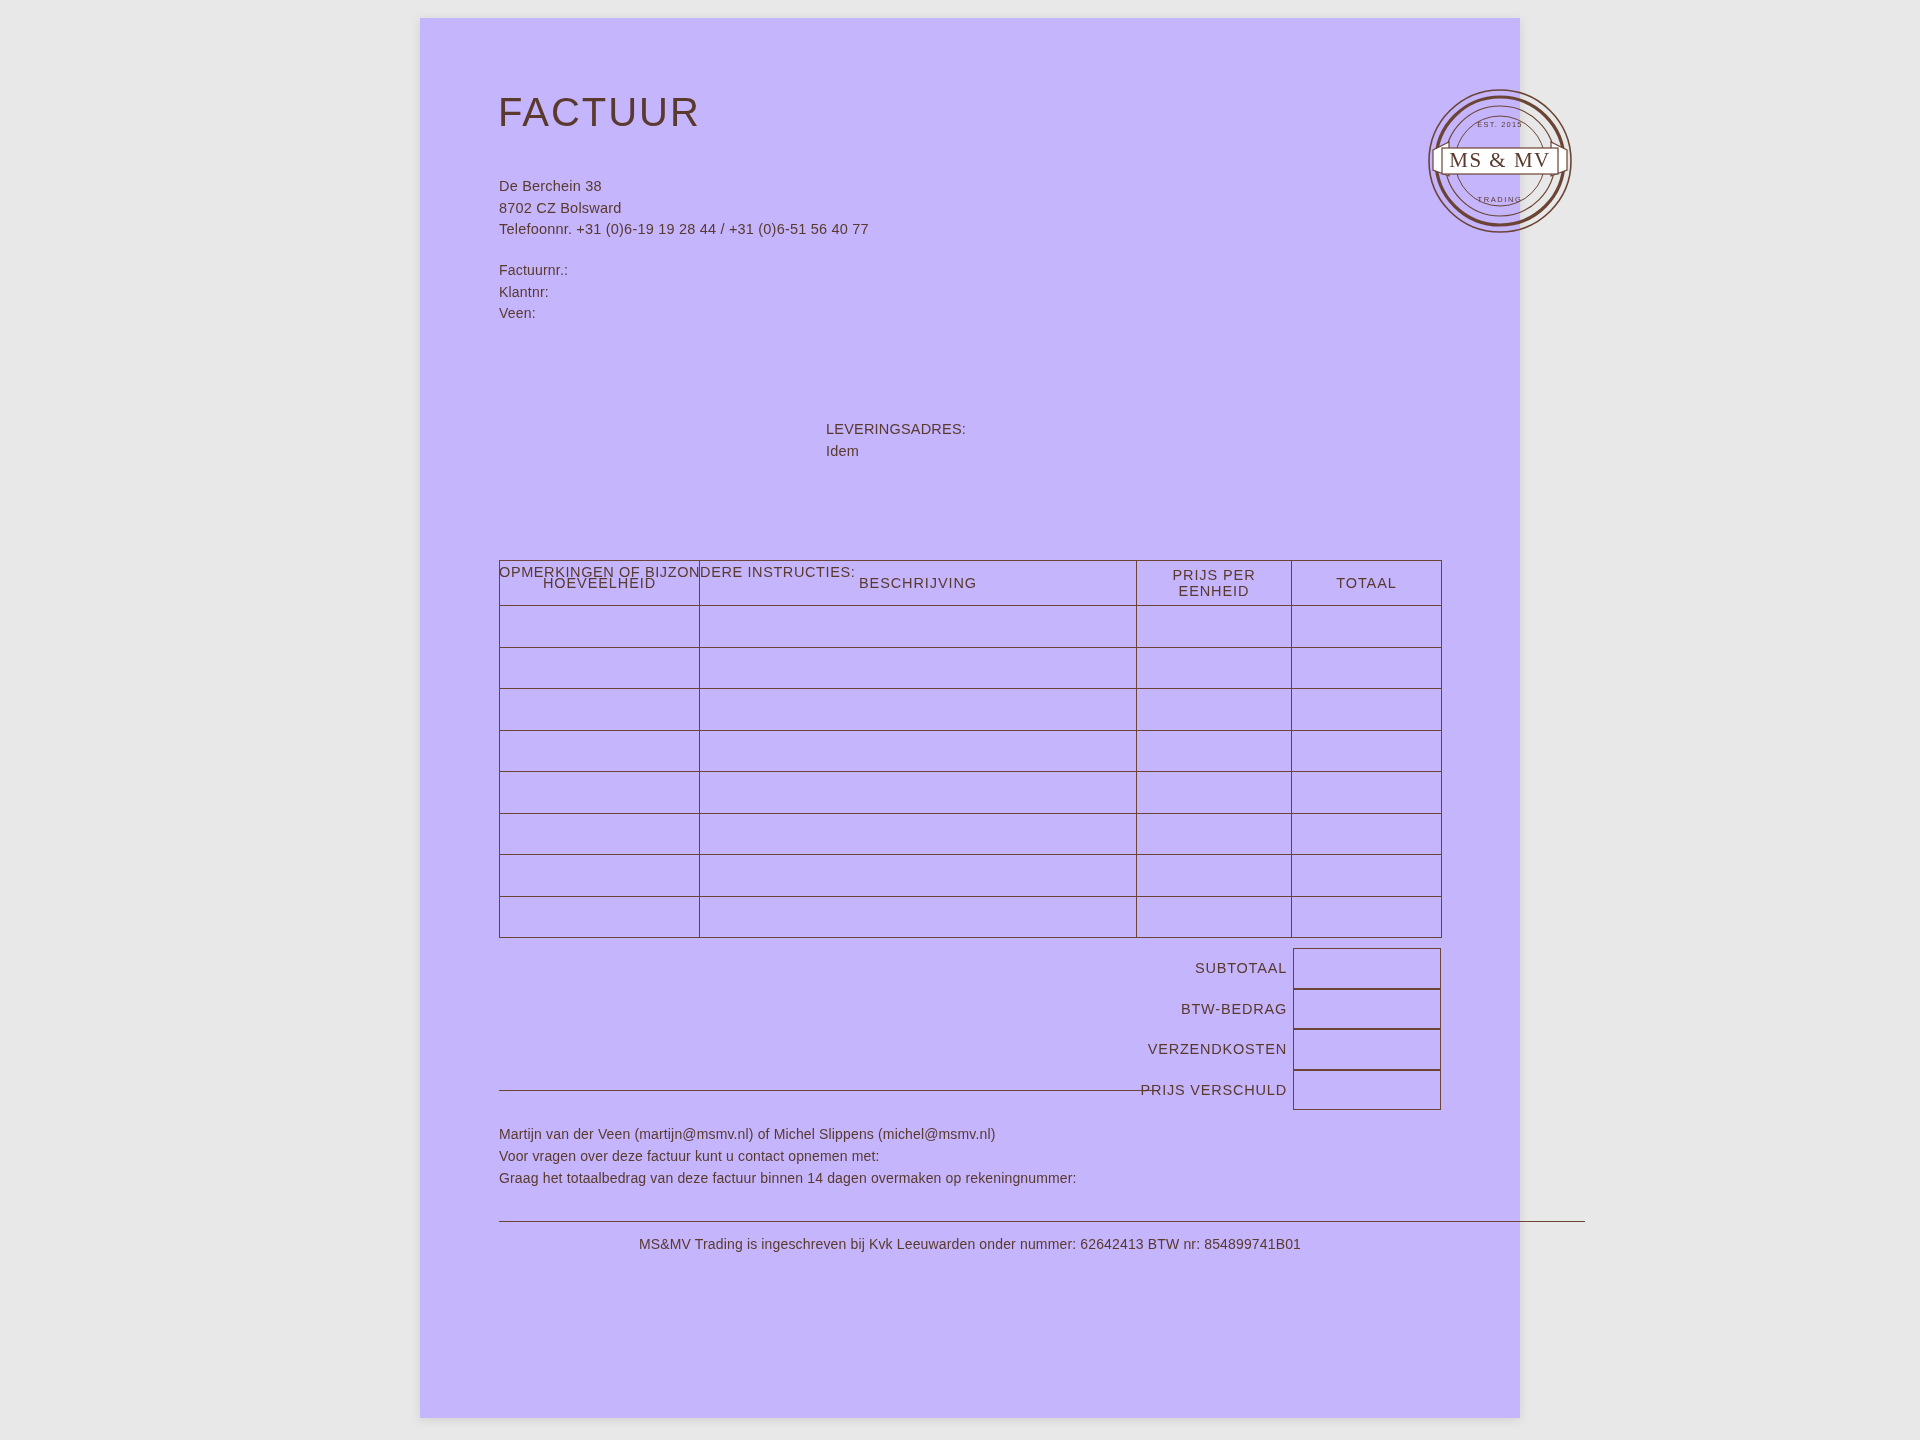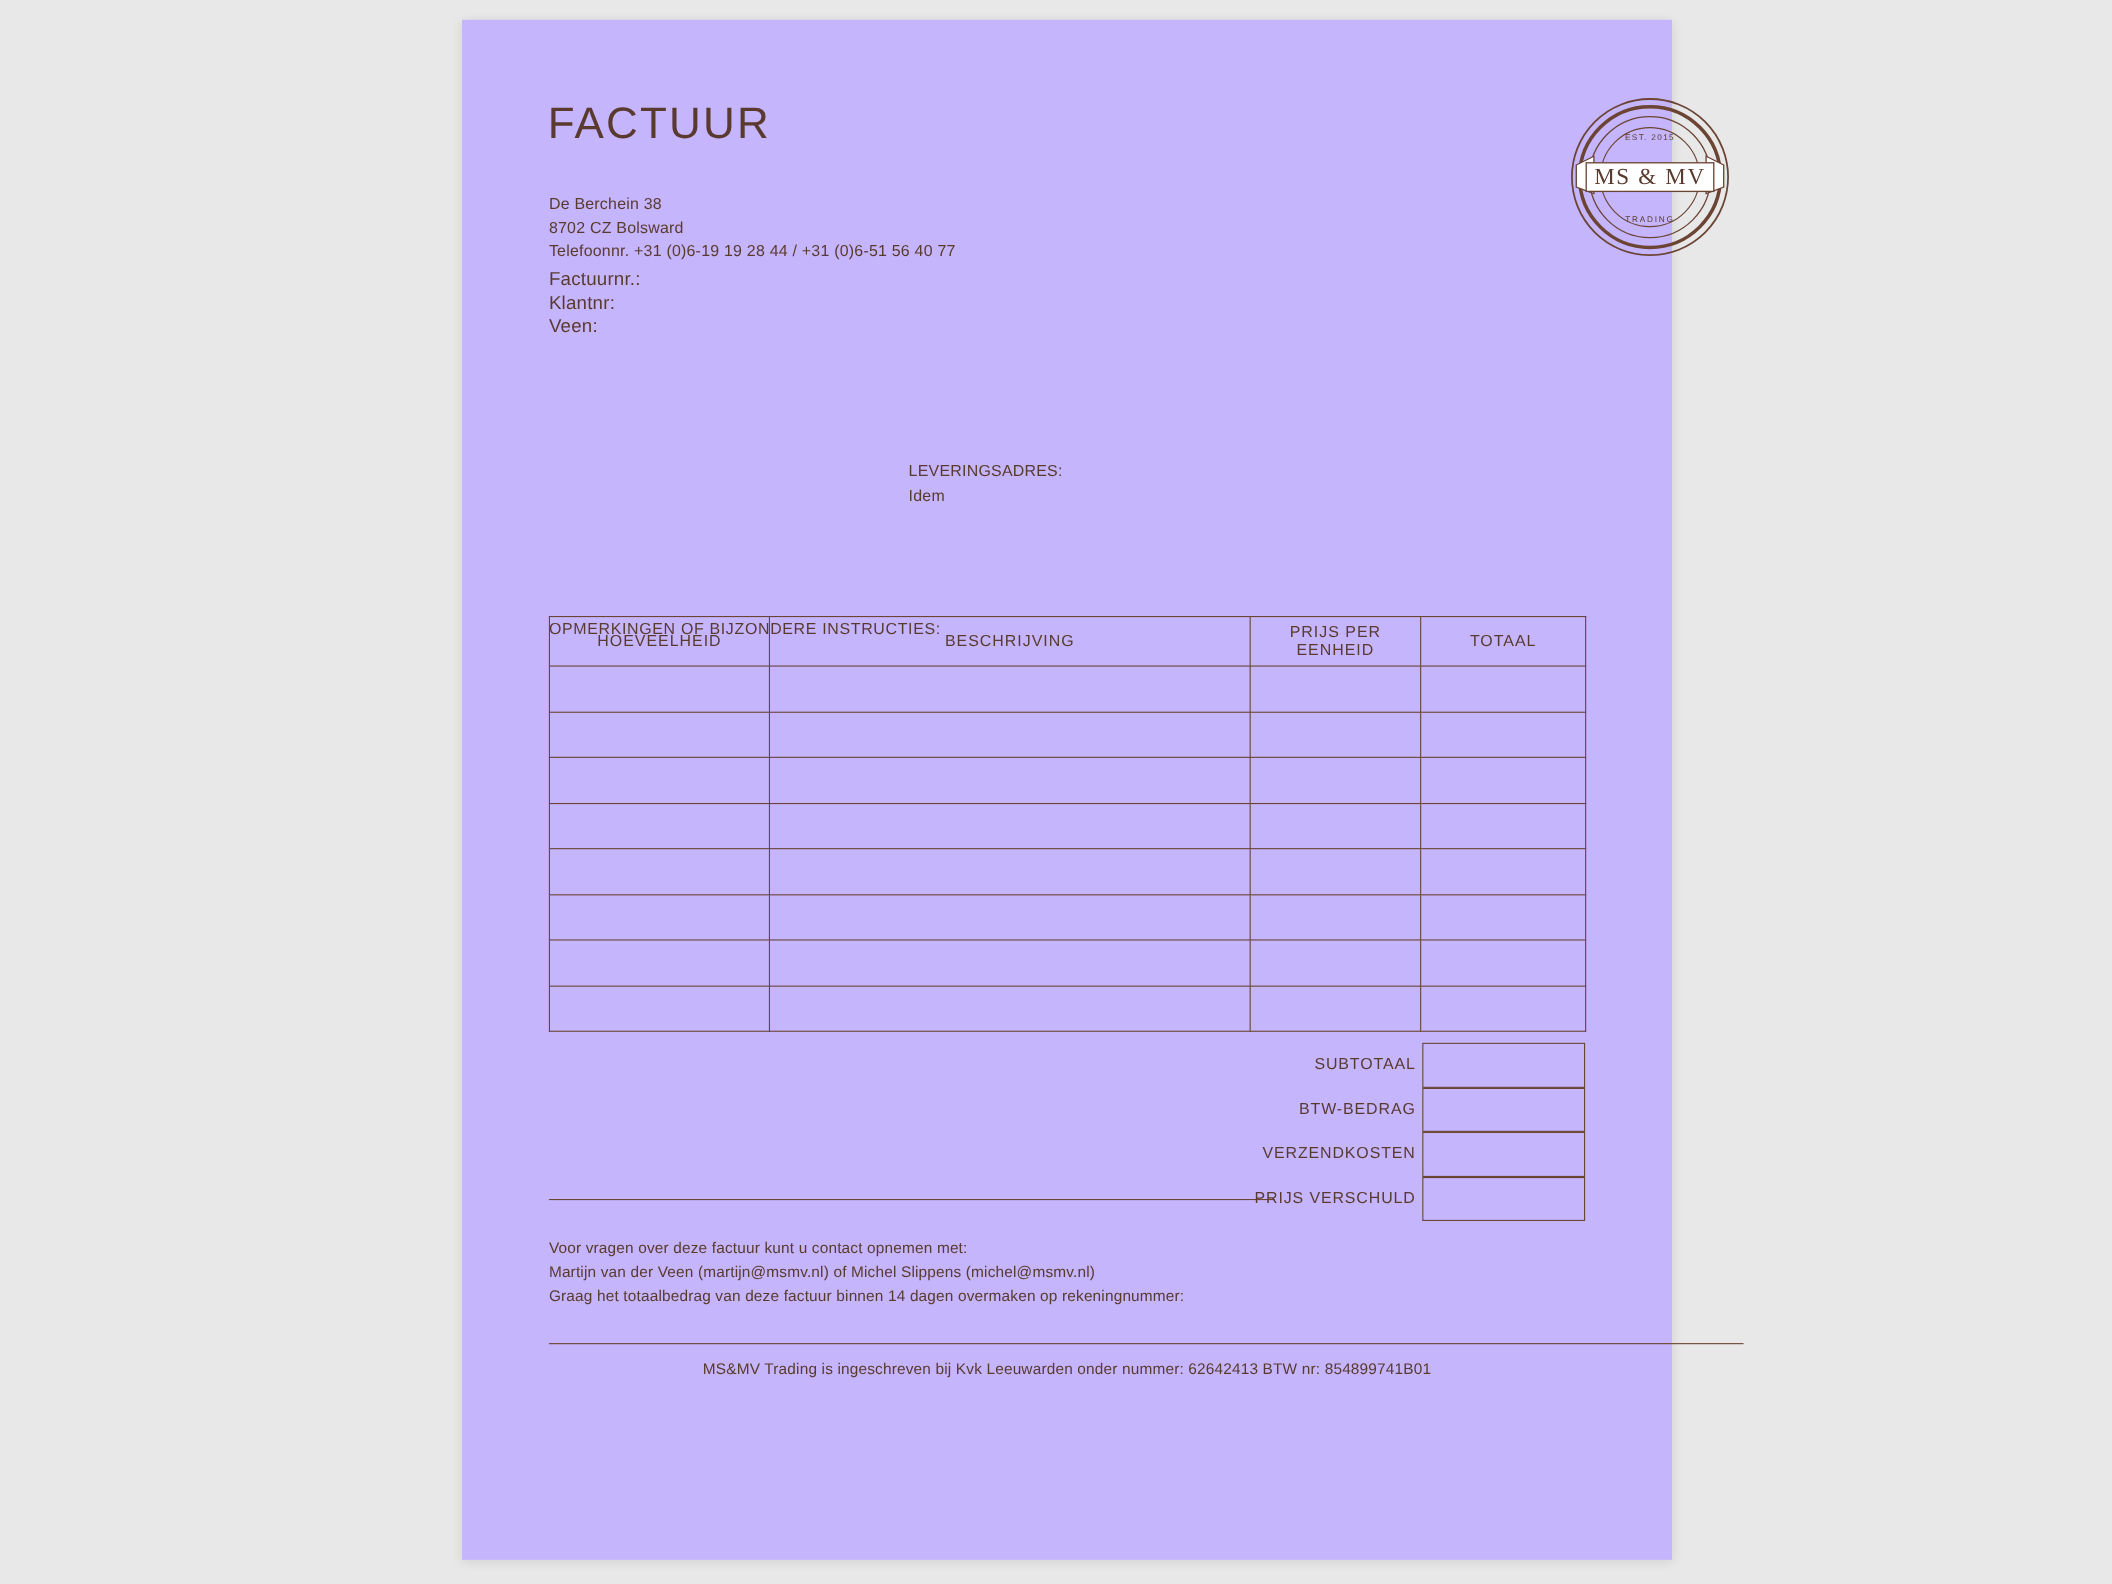--- a/index.html
+++ b/index.html
@@ -44,22 +44,22 @@
     position: absolute;
     left: 79px;
     top: 158px;
     font-size: 14.5px;
     line-height: 21.5px;
     letter-spacing: 0.2px;
   }
   .refblock {
     position: absolute;
     left: 79px;
-    top: 225px;
-    font-size: 17px;
+    top: 242px;
+    font-size: 14px;
     line-height: 21.5px;
     letter-spacing: 0.2px;
   }
 
   
   .logo {
     position: absolute;
     left: 1005px;
     top: 68px;
     width: 150px;
@@ -313,22 +313,22 @@
         <div class="totbox"></div>
       </div>
       <div class="totrow">
         <div class="totline"></div>
         <div class="totlabel">PRIJS VERSCHULD</div>
         <div class="totbox"></div>
       </div>
     </div>
 
     <div class="notes">
+      <div>Martijn van der Veen (martijn@msmv.nl) of Michel Slippens (michel@msmv.nl)</div>
       <div>Voor vragen over deze factuur kunt u contact opnemen met:</div>
-      <div>Martijn van der Veen (martijn@msmv.nl) of Michel Slippens (michel@msmv.nl)</div>
       <div>Graag het totaalbedrag van deze factuur binnen 14 dagen overmaken op rekeningnummer:</div>
     </div>
 
     <div class="footrule"></div>
     <div class="footer">MS&amp;MV Trading is ingeschreven bij Kvk Leeuwarden onder nummer: 62642413 BTW nr: 854899741B01</div>
 
   </div>
 </div>
 
 </body></html>

